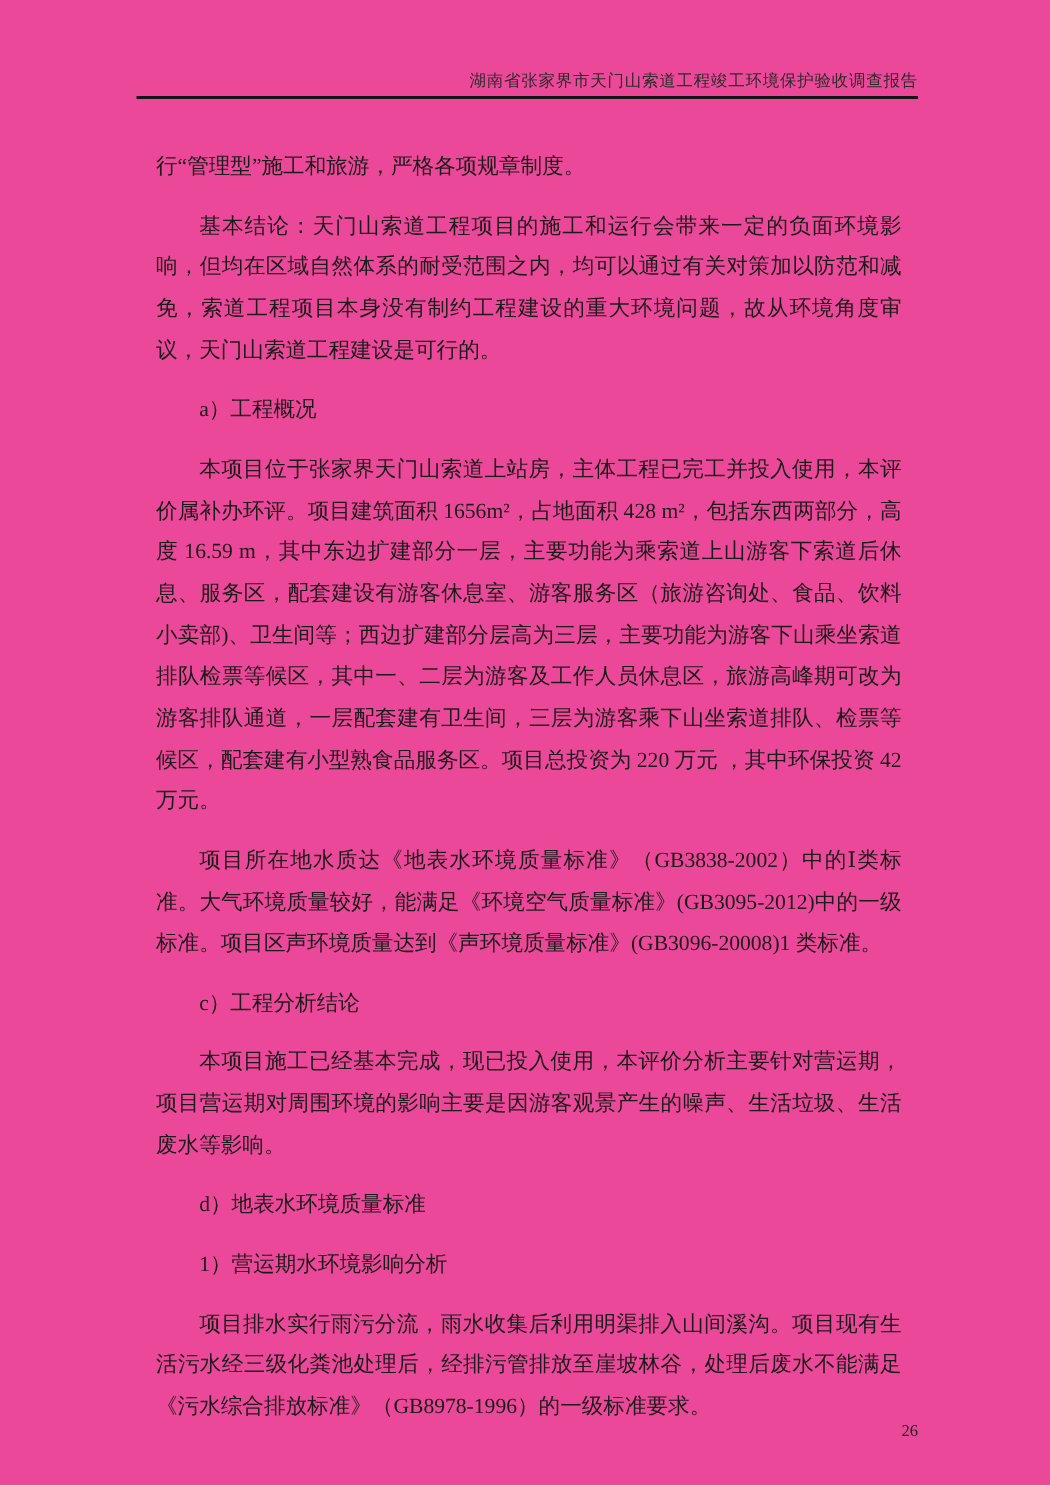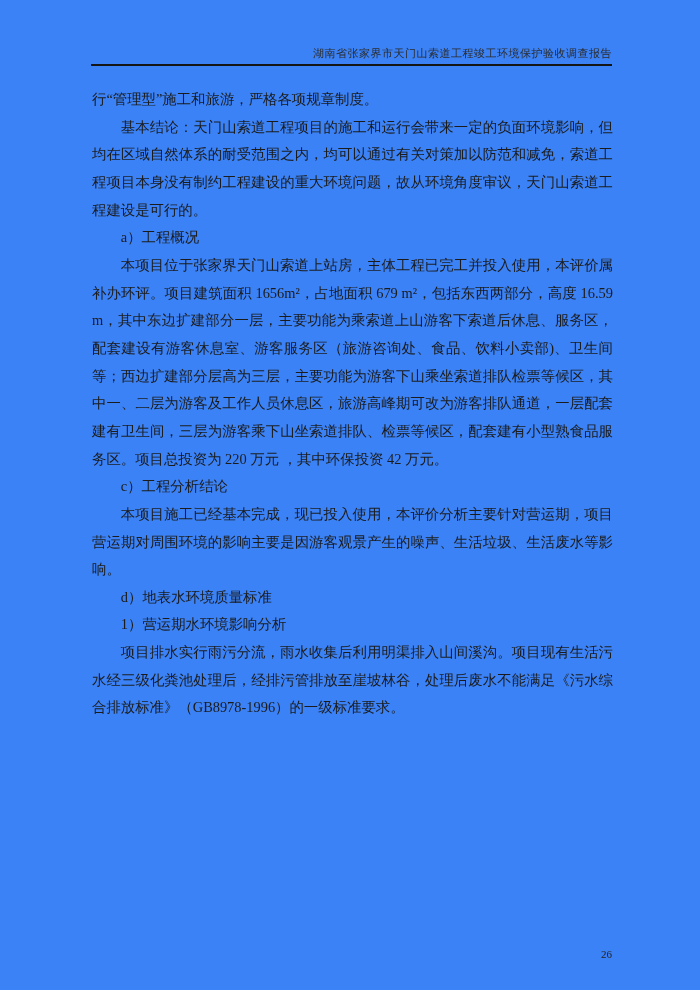--- a/index.html
+++ b/index.html
@@ -11,21 +11,21 @@
     height: 990px;
     background: #ffffff;
     position: relative;
     font-family: "Liberation Serif", "DejaVu Serif", serif;
     color: #1c1c1c;
     overflow: hidden;
   }
   .page {
     position: absolute;
     inset: 0;
-    background: #3b82f6;
+    background: #ec4899;
   }
   .running-header {
     position: absolute;
     top: 46px;
     left: 92px;
     width: 520px;
     text-align: right;
     font-size: 11px;
     letter-spacing: 0.5px;
     color: #2b2b2b;
@@ -43,21 +43,21 @@
     position: absolute;
     top: 86px;
     left: 92px;
     width: 521px;
     font-size: 14.4px;
     line-height: 27.65px;
     text-align: justify;
     color: #1b1b1b;
   }
   .doc-body p {
-    margin: 0;
+    margin: 12px;
     padding: 0;
   }
   .para-indent {
     text-indent: 2em;
   }
   .para-plain {
     text-indent: 0;
   }
   .section-heading {
     text-indent: 0;
@@ -89,23 +89,24 @@
 
   <div class="doc-body">
 
     <p class="para-plain">行“管理型”施工和旅游，严格各项规章制度。</p>
 
     <p class="para-indent">基本结论：天门山索道工程项目的施工和运行会带来一定的负面环境影响，但均在区域自然体系的耐受范围之内，均可以通过有关对策加以防范和减免，索道工程项目本身没有制约工程建设的重大环境问题，故从环境角度审议，天门山索道工程建设是可行的。</p>
 
 
     <p class="para-indent">a）工程概况</p>
 
-    <p class="para-indent">本项目位于张家界天门山索道上站房，主体工程已完工并投入使用，本评价属补办环评。项目建筑面积 1656m²，占地面积 679 m²，包括东西两部分，高度 16.59 m，其中东边扩建部分一层，主要功能为乘索道上山游客下索道后休息、服务区，配套建设有游客休息室、游客服务区（旅游咨询处、食品、饮料小卖部)、卫生间等；西边扩建部分层高为三层，主要功能为游客下山乘坐索道排队检票等候区，其中一、二层为游客及工作人员休息区，旅游高峰期可改为游客排队通道，一层配套建有卫生间，三层为游客乘下山坐索道排队、检票等候区，配套建有小型熟食品服务区。项目总投资为 220 万元 ，其中环保投资 42 万元。</p>
+    <p class="para-indent">本项目位于张家界天门山索道上站房，主体工程已完工并投入使用，本评价属补办环评。项目建筑面积 1656m²，占地面积 428 m²，包括东西两部分，高度 16.59 m，其中东边扩建部分一层，主要功能为乘索道上山游客下索道后休息、服务区，配套建设有游客休息室、游客服务区（旅游咨询处、食品、饮料小卖部)、卫生间等；西边扩建部分层高为三层，主要功能为游客下山乘坐索道排队检票等候区，其中一、二层为游客及工作人员休息区，旅游高峰期可改为游客排队通道，一层配套建有卫生间，三层为游客乘下山坐索道排队、检票等候区，配套建有小型熟食品服务区。项目总投资为 220 万元 ，其中环保投资 42 万元。</p>
 
 
+    <p class="para-indent">项目所在地水质达《地表水环境质量标准》（GB3838-2002）中的Ⅰ类标准。大气环境质量较好，能满足《环境空气质量标准》(GB3095-2012)中的一级标准。项目区声环境质量达到《声环境质量标准》(GB3096-20008)1 类标准。</p>
 
     <p class="para-indent">c）工程分析结论</p>
 
     <p class="para-indent">本项目施工已经基本完成，现已投入使用，本评价分析主要针对营运期，项目营运期对周围环境的影响主要是因游客观景产生的噪声、生活垃圾、生活废水等影响。</p>
 
     <p class="para-indent">d）地表水环境质量标准</p>
 
     <p class="para-indent">1）营运期水环境影响分析</p>
 
     <p class="para-indent">项目排水实行雨污分流，雨水收集后利用明渠排入山间溪沟。项目现有生活污水经三级化粪池处理后，经排污管排放至崖坡林谷，处理后废水不能满足《污水综合排放标准》（GB8978-1996）的一级标准要求。</p>

